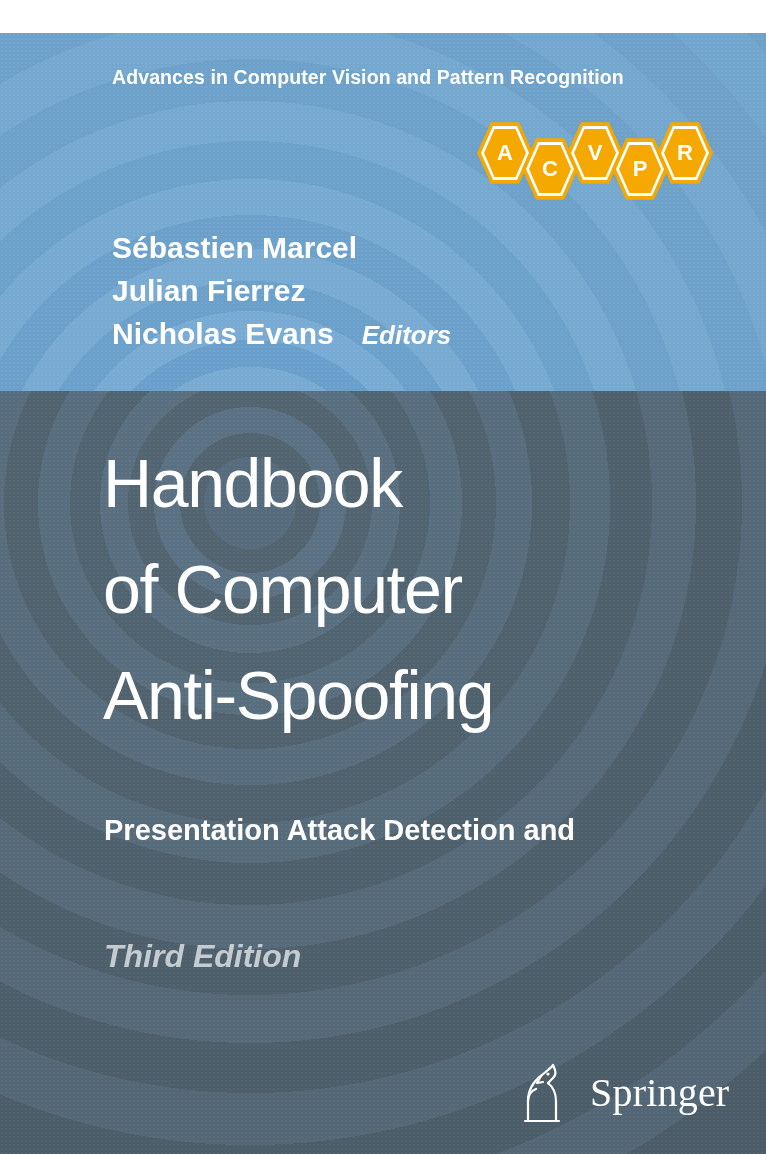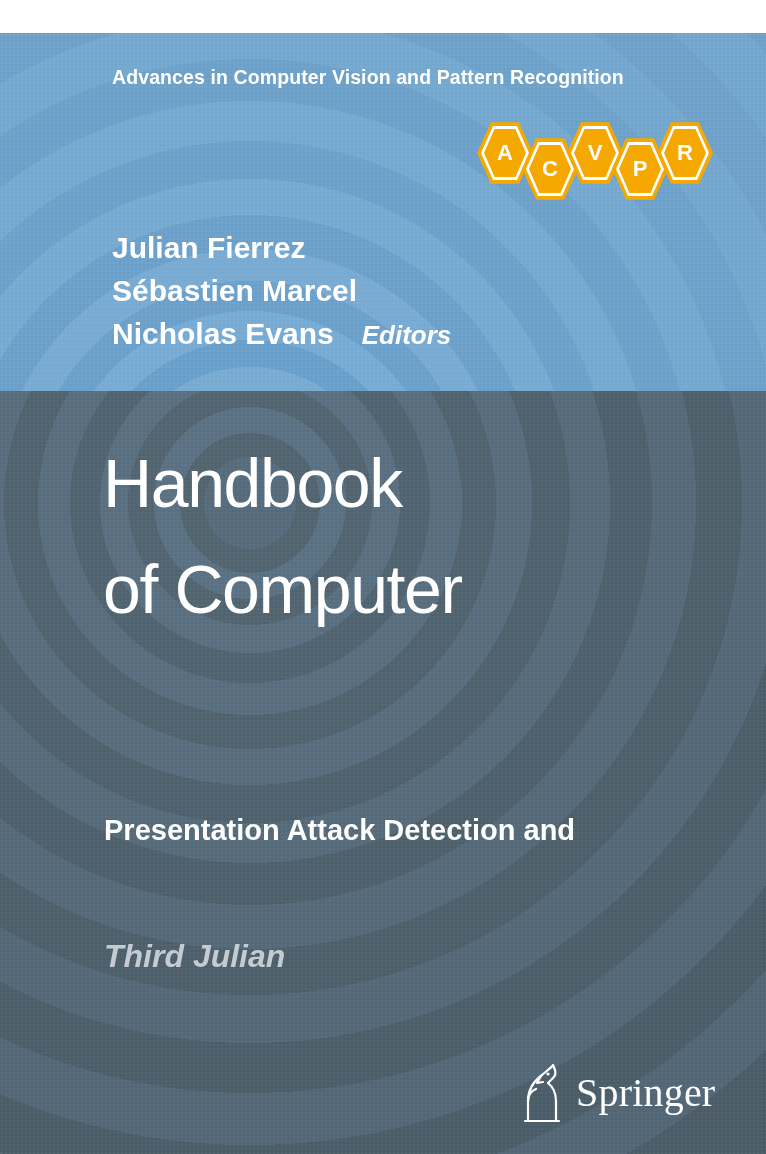--- a/index.html
+++ b/index.html
@@ -236,21 +236,21 @@
   }
 
   
   .publisher {
     position: absolute;
     left: 508px;
     top: 1028px;
     z-index: 5;
     display: flex;
     align-items: center;
-    gap: 10px;
+    gap: 24px;
   }
   .springer-mark {
     width: 58px;
     height: 62px;
   }
   .springer-name {
     font-size: 40px;
     color: #ffffff;
     font-family: "Liberation Serif", serif;
     letter-spacing: .2px;
@@ -289,35 +289,36 @@
       <div class="hex-core">P</div>
     </div>
     <div class="hexwrap" style="left:180px; top:8px;">
       <div class="hex"></div>
         <div class="hex-inner"></div>
       <div class="hex-core">R</div>
     </div>
   </div>
 
   <div class="editors">
+    <div class="editor-line">Sébastien Marcel</div>
     <div class="editor-line">Julian Fierrez</div>
-    <div class="editor-line">Sébastien Marcel</div>
     <div class="editor-line"><span>Nicholas Evans</span><span class="editors-label">Editors</span></div>
   </div>
 
   <div class="book-title">
     <div class="title-line">Handbook</div>
     <div class="title-line">of Computer</div>
+    <div class="title-line">Anti-Spoofing</div>
   </div>
 
   <div class="subtitle">
     <div class="subtitle-line">Presentation Attack Detection and</div>
   </div>
 
-  <div class="edition">Third Julian</div>
+  <div class="edition">Third Edition</div>
 
   <div class="publisher">
     <span class="springer-mark">
       <svg viewBox="0 0 58 62" width="58" height="62" xmlns="http://www.w3.org/2000/svg">
         <g fill="none" stroke="#ffffff" stroke-width="2.2" stroke-linejoin="round" stroke-linecap="round">
           <path d="M20 60 L20 40 C20 28 26 20 34 14 L40 9 C42 7 44 6 45 4 L47 9 C48 12 47 15 45 17 L40 22"></path>
           <path d="M40 22 C45 26 48 32 48 40 L48 60"></path>
           <path d="M20 40 C20 34 23 30 28 28"></path>
           <path d="M33 15 L29 22 L35 21"></path>
           <circle cx="40" cy="13" r="1.6" fill="#ffffff" stroke="none"></circle>

